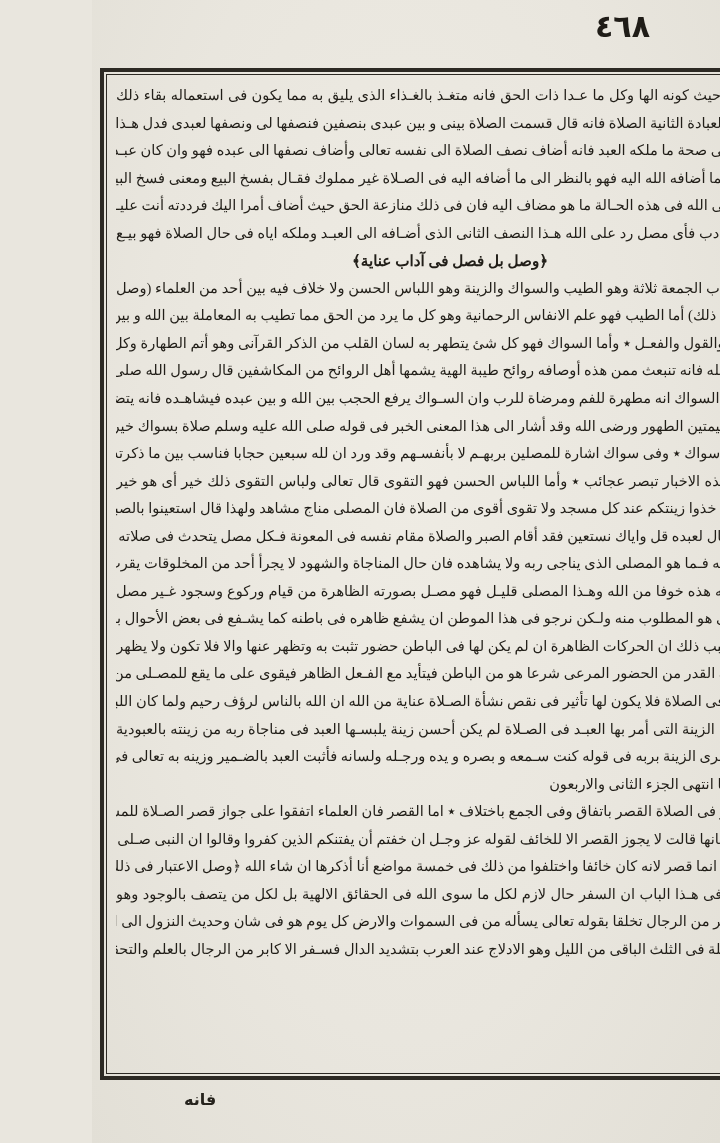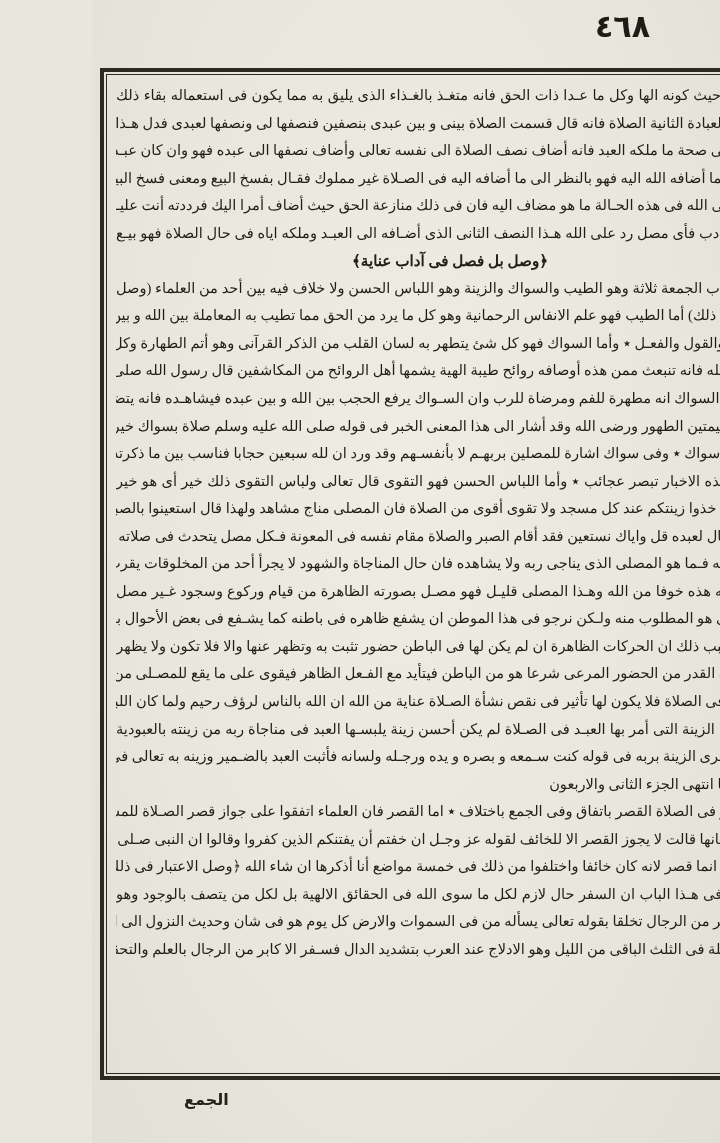--- a/index.html
+++ b/index.html
@@ -125,15 +125,15 @@
         <div class="line">السفر يؤثر فى الصلاة القصر باتفاق وفى الجمع باختلاف ٭ اما القصر فان العلماء اتفقوا على جواز قصر الصـلاة للمسافر</div>
         <div class="line">الا عائشة فانها قالت لا يجوز القصر الا للخائف لقوله عز وجـل ان خفتم أن يفتنكم الذين كفروا وقالوا ان النبى صـلى الله</div>
         <div class="line">عليه وسلم انما قصر لانه كان خائفا واختلفوا من ذلك فى خمسة مواضع أنا أذكرها ان شاء الله ﴿وصل الاعتبار فى ذلك﴾</div>
         <div class="line">قد بينا لك فى هـذا الباب ان السفر حال لازم لكل ما سوى الله فى الحقائق الالهية بل لكل من يتصف بالوجود وهو</div>
         <div class="line">سفر الا كابر من الرجال تخلقا بقوله تعالى يسأله من فى السموات والارض كل يوم هو فى شان وحديث النزول الى السماء</div>
         <div class="line">الدنيا كل ليلة فى الثلث الباقى من الليل وهو الادلاج عند العرب بتشديد الدال فسـفر الا كابر من الرجال بالعلم والتحقق</div>
       </div>
     </div>
   </div>
 
-  <div class="catchword">الجمع</div>
+  <div class="catchword">فانه</div>
 
 </div>
 
 </body></html>

